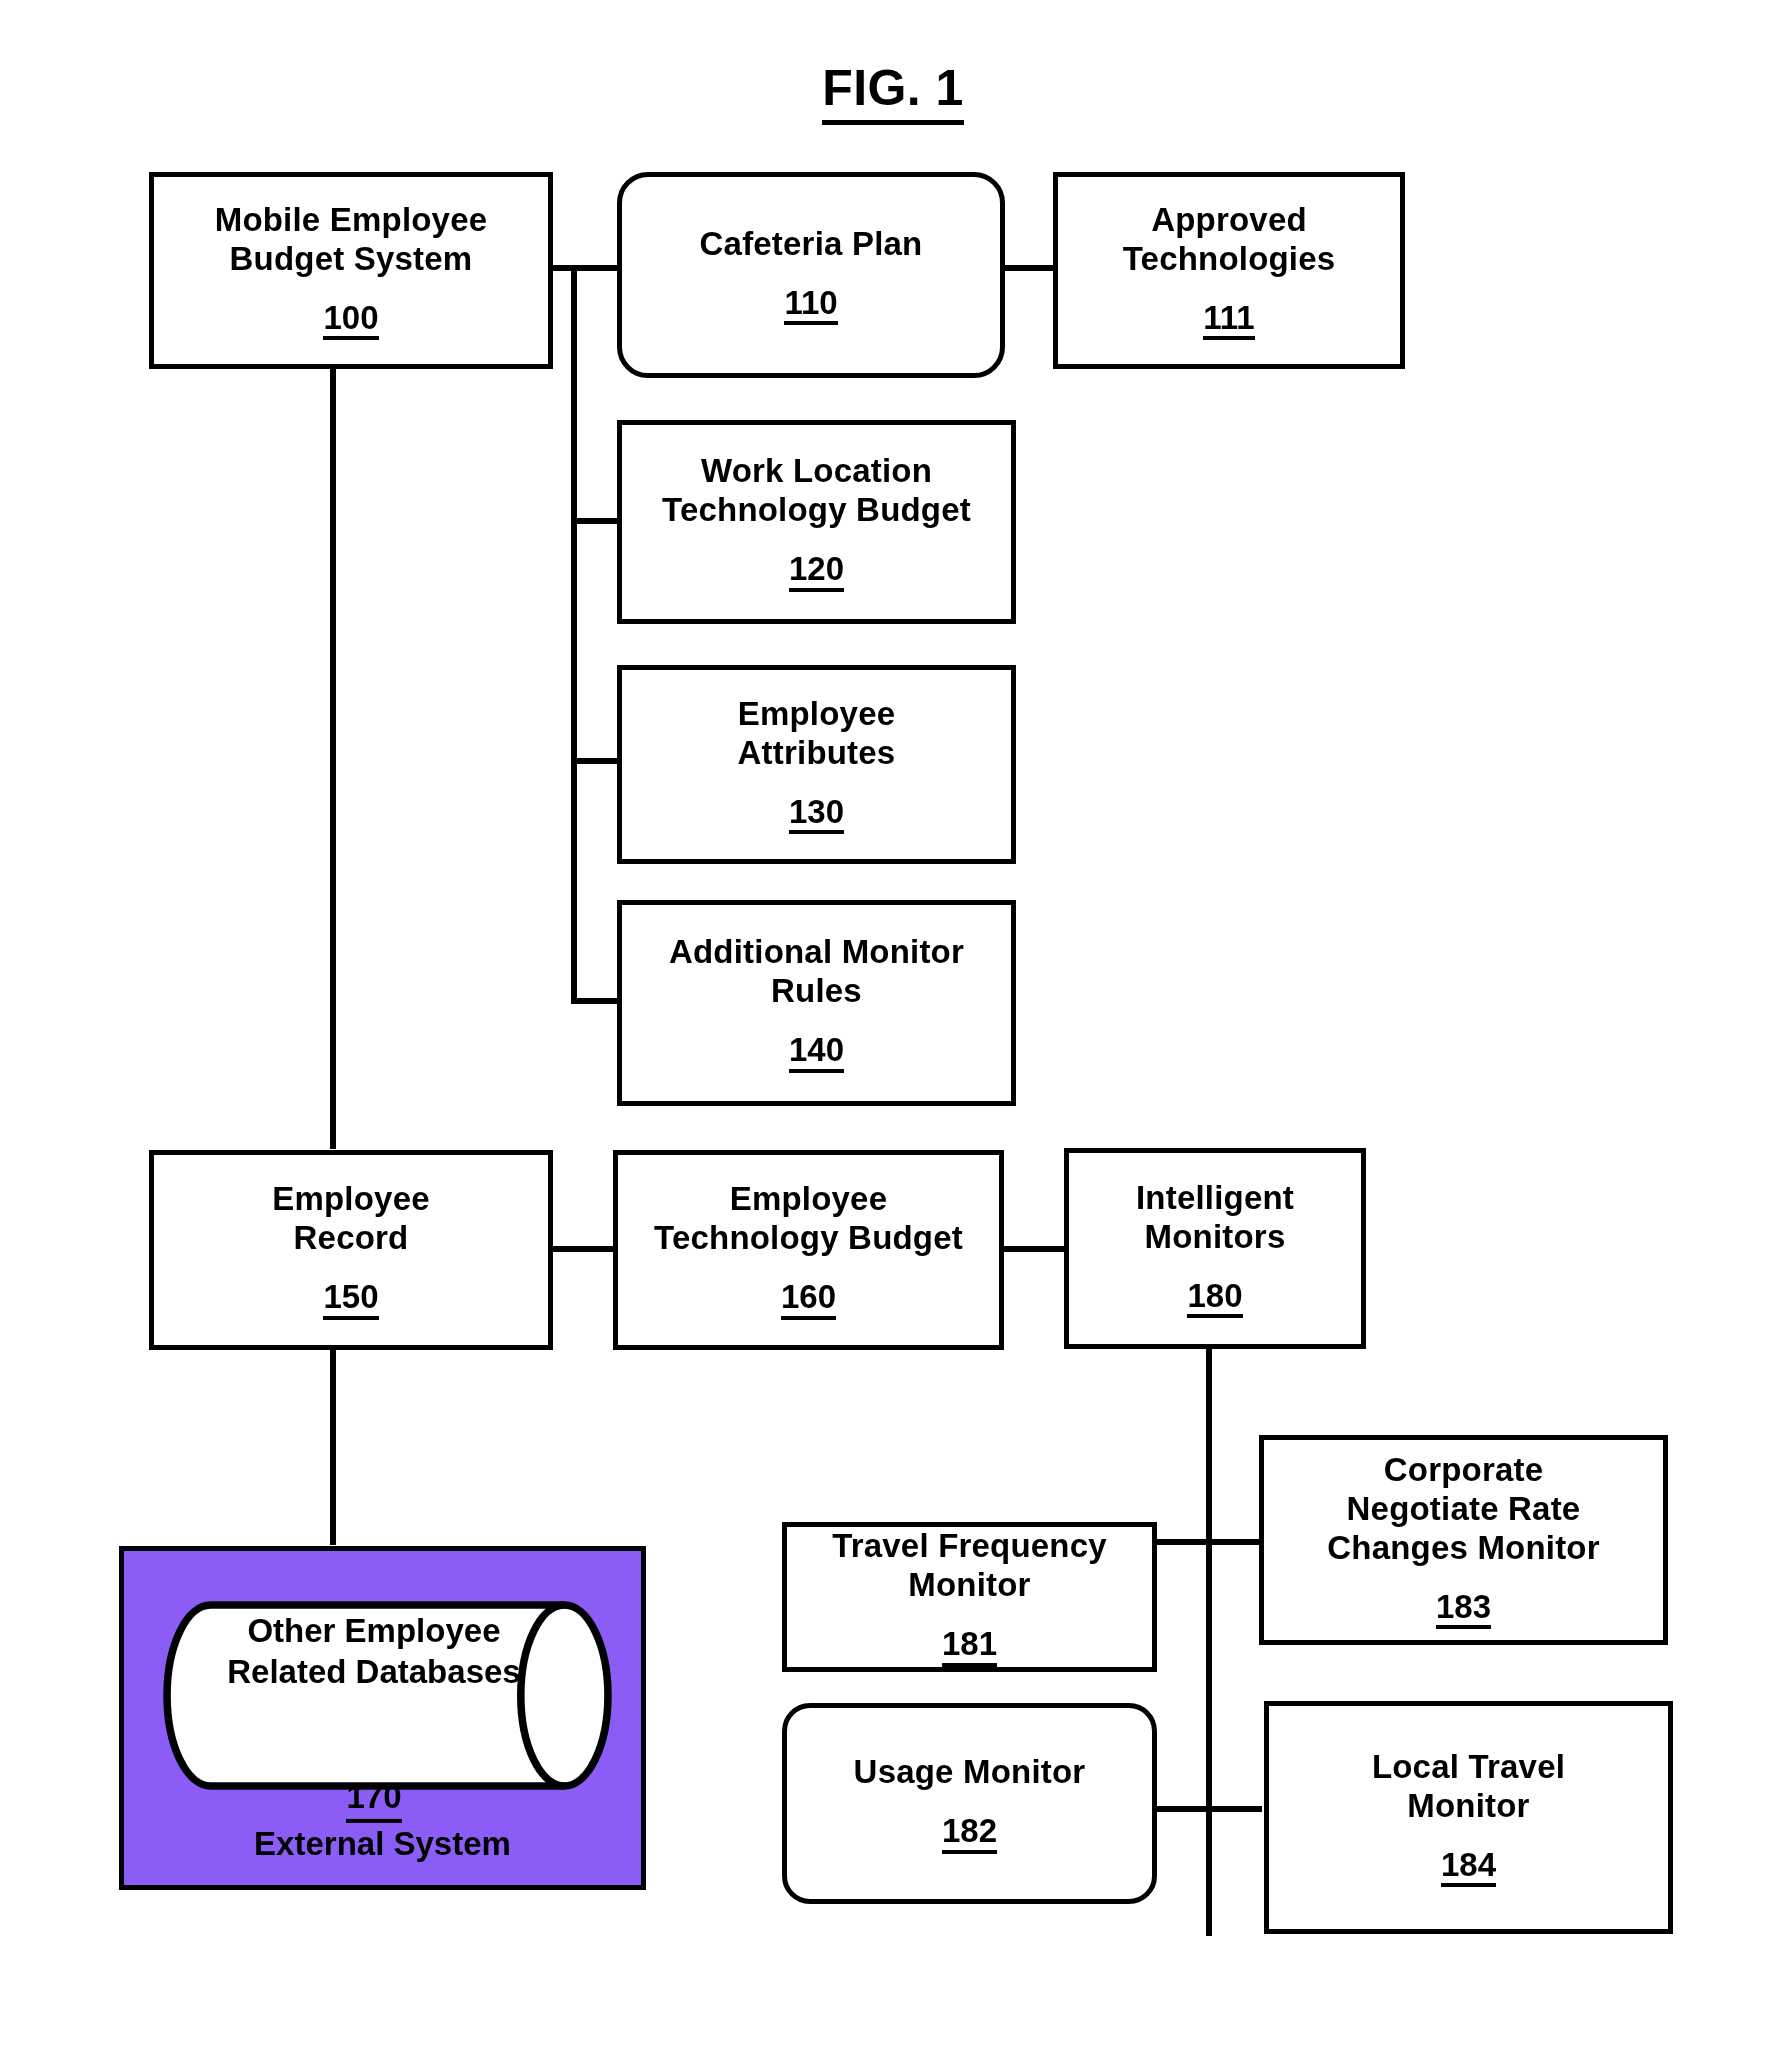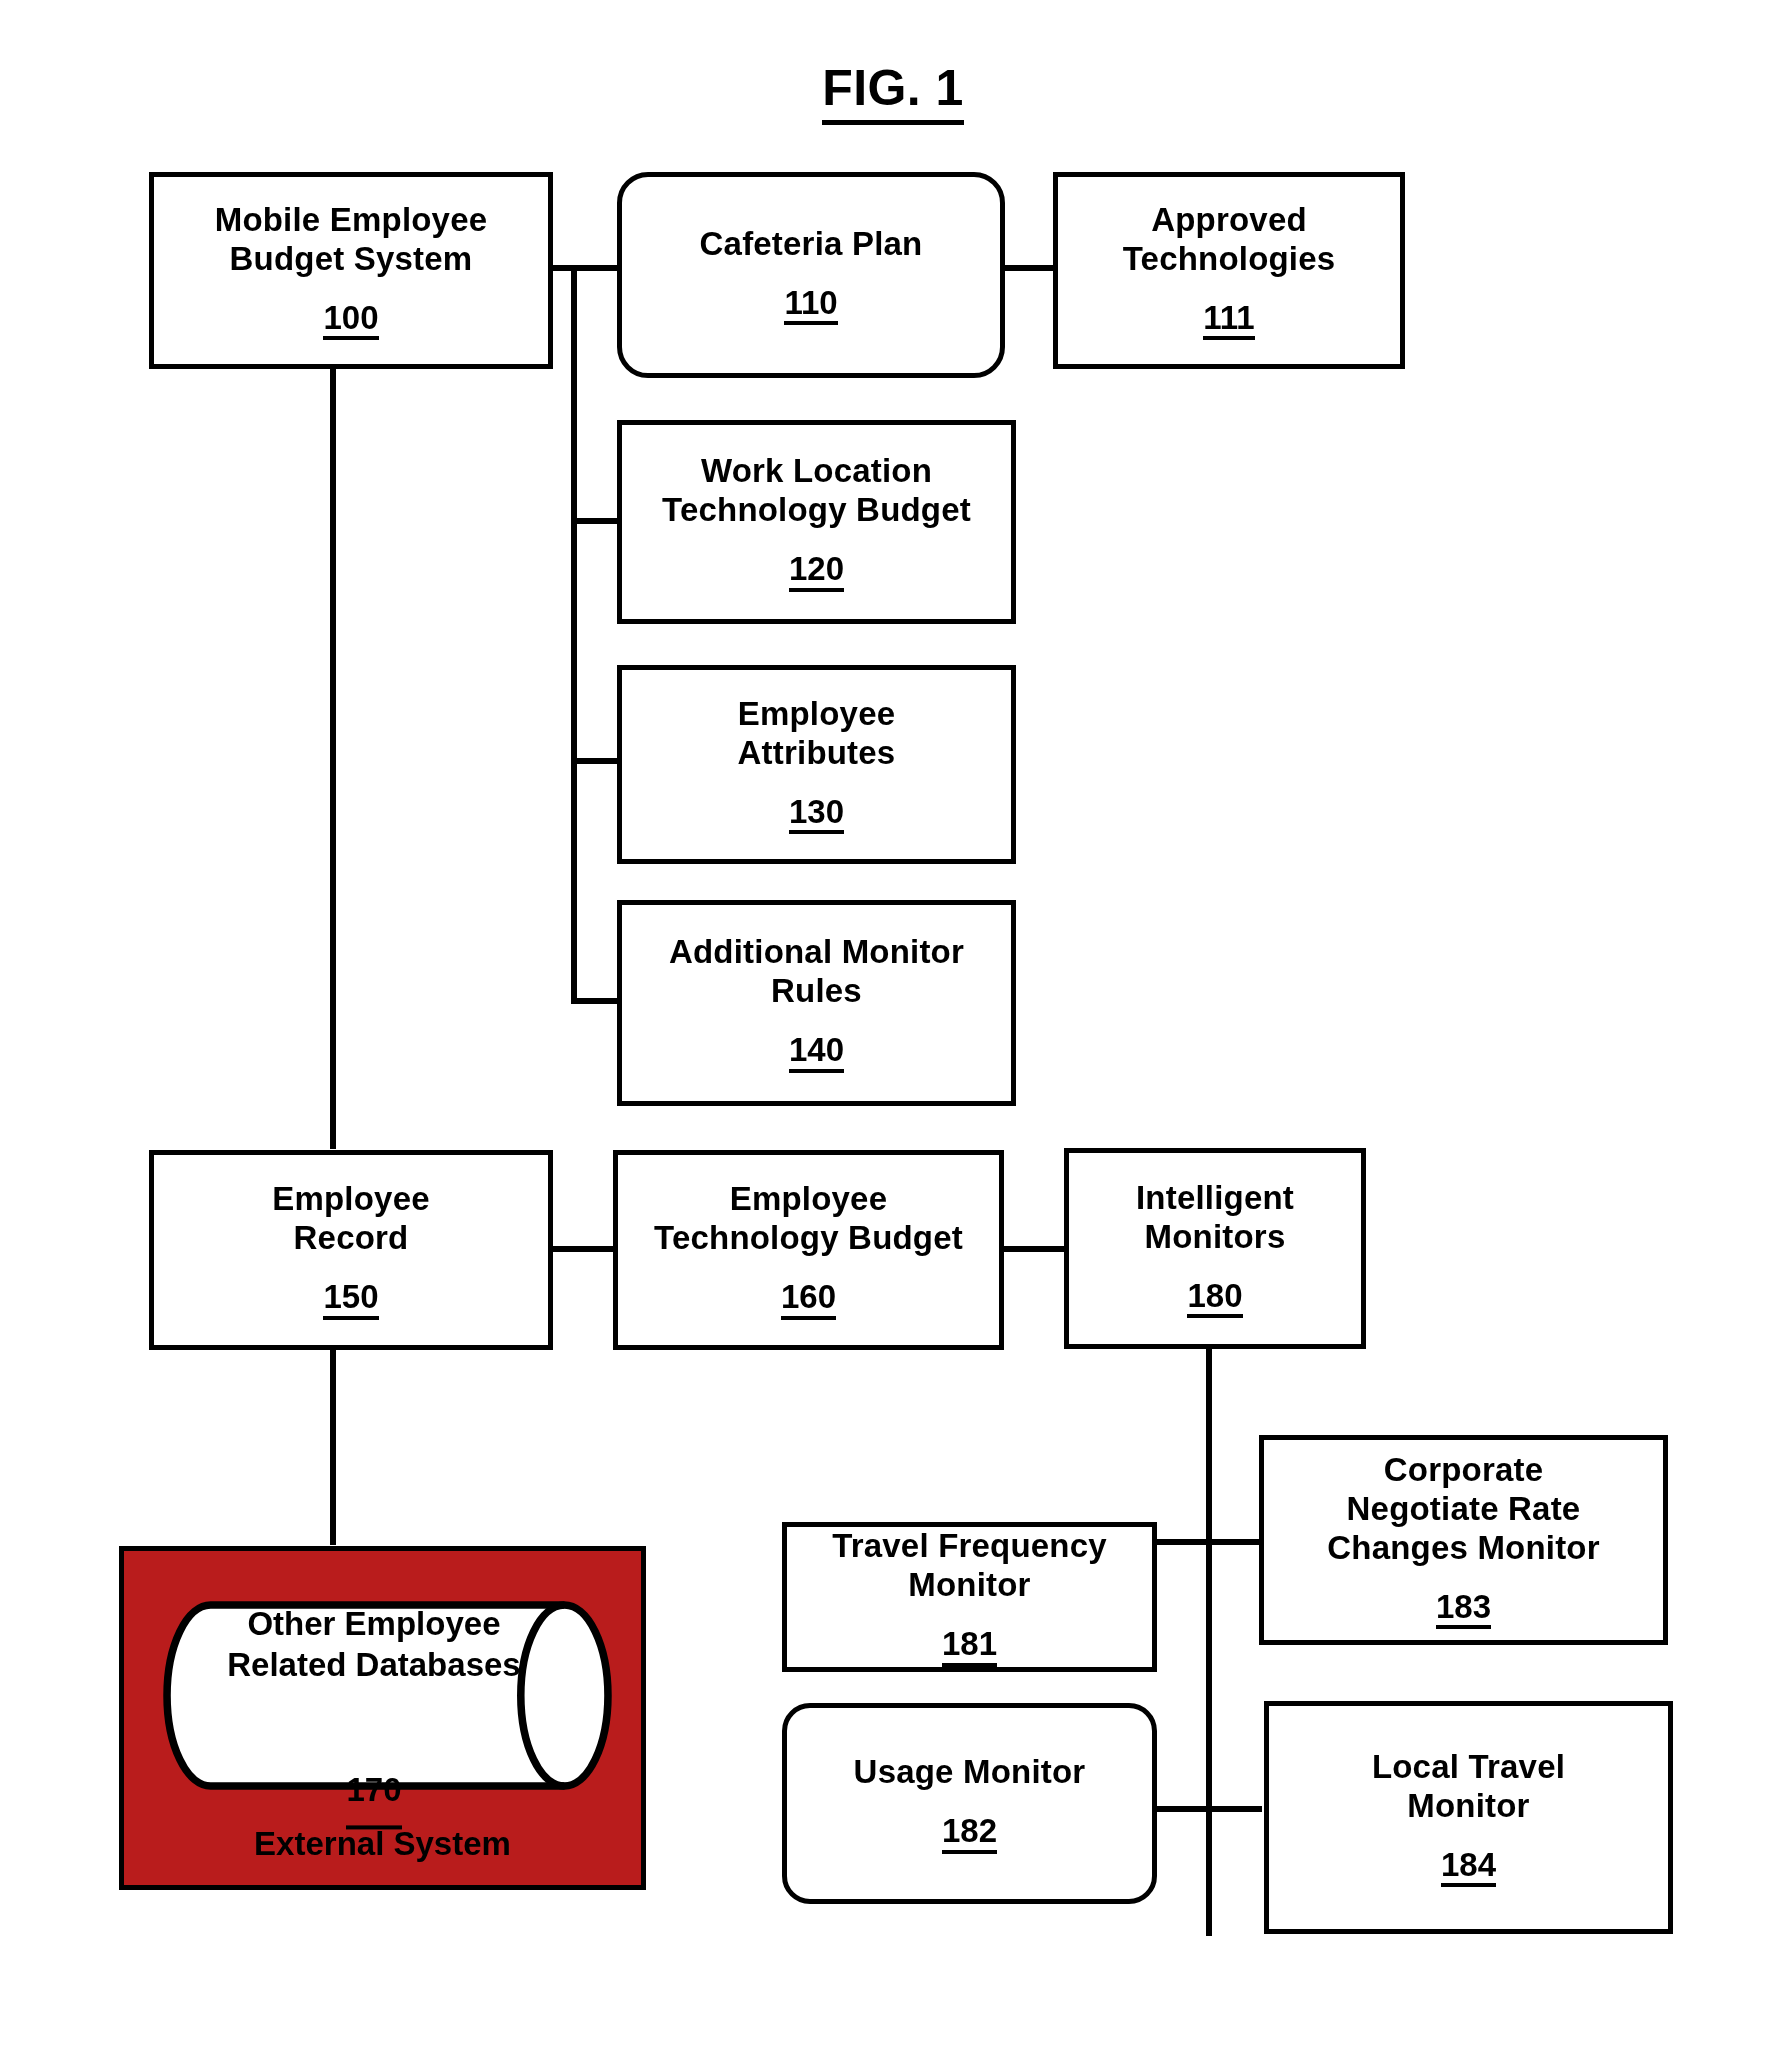--- a/index.html
+++ b/index.html
@@ -69,21 +69,21 @@
     position:absolute;
     background:#000;
     width:5.9px;
     z-index:1;
   }
   
   .ext-box{
     position:absolute;
     box-sizing:border-box;
     border:5.9px solid #000;
-    background:#b91c1c;
+    background:#8b5cf6;
     z-index:5;
   }
   .ext-caption{
     position:absolute;
     left:0; right:0;
     bottom:22px;
     text-align:center;
     font-size:33px;
     font-weight:bold;
   }
@@ -101,21 +101,21 @@
     transform:translateY(-50%);
     text-align:center;
     font-size:33px;
     font-weight:bold;
     line-height:1.25;
     white-space:pre-line;
   }
   .cyl-ref{
     display:inline-block;
     border-bottom:4.2px solid #000;
-    padding-bottom:14px;
+    padding-bottom:1px;
     margin-top:1.7px;
   }
 </style>
 </head>
 <body>
 
 <div id="stage">
 
   <div class="fig-title">
     <span>FIG. 1</span>

